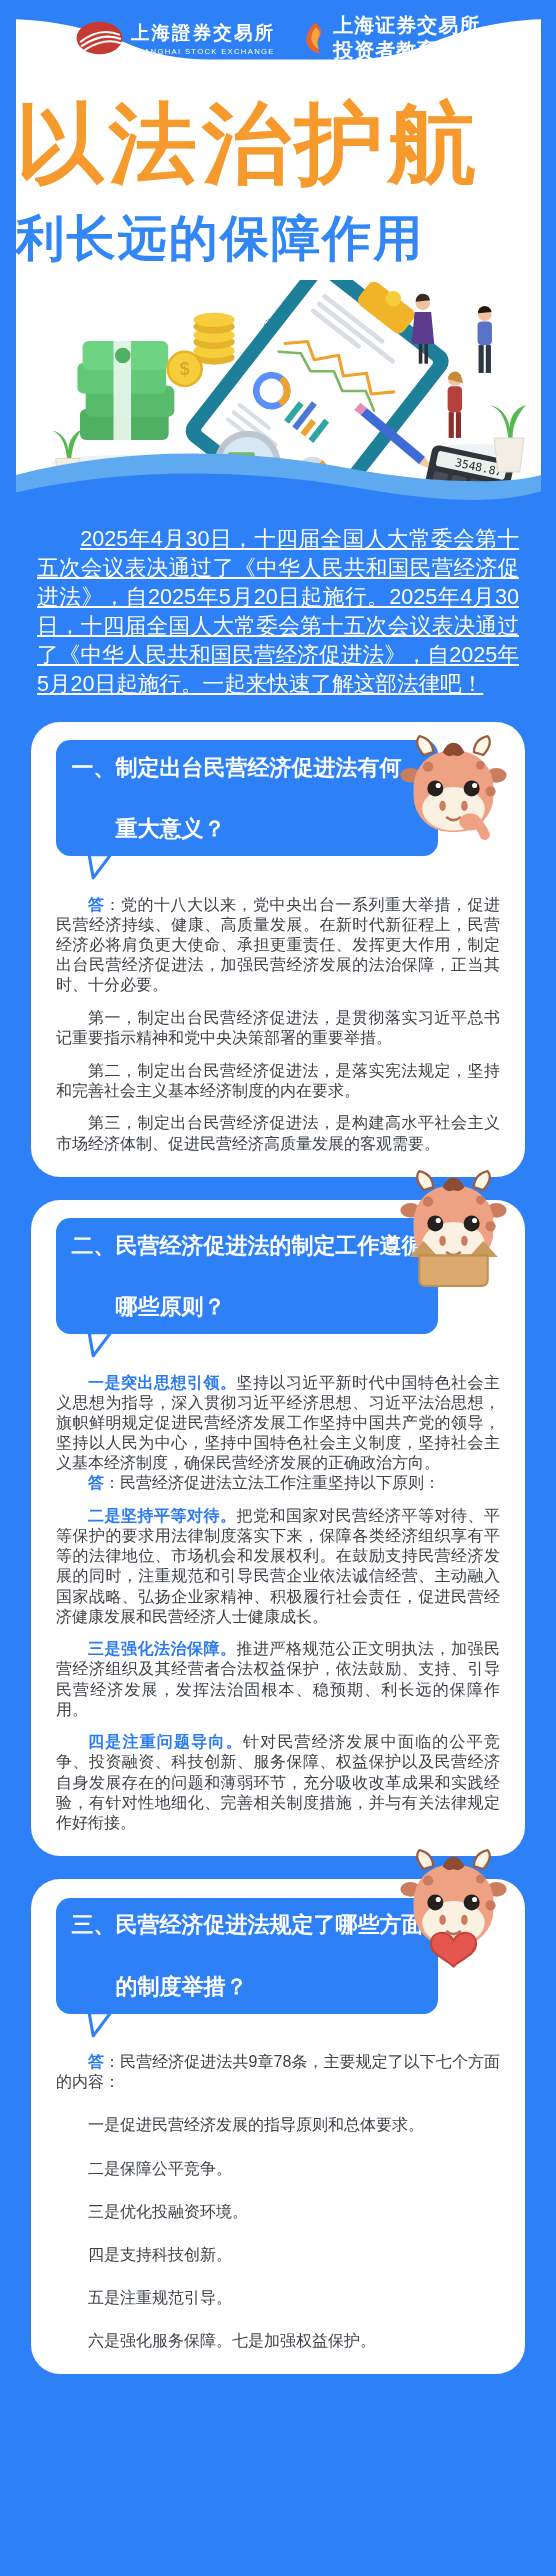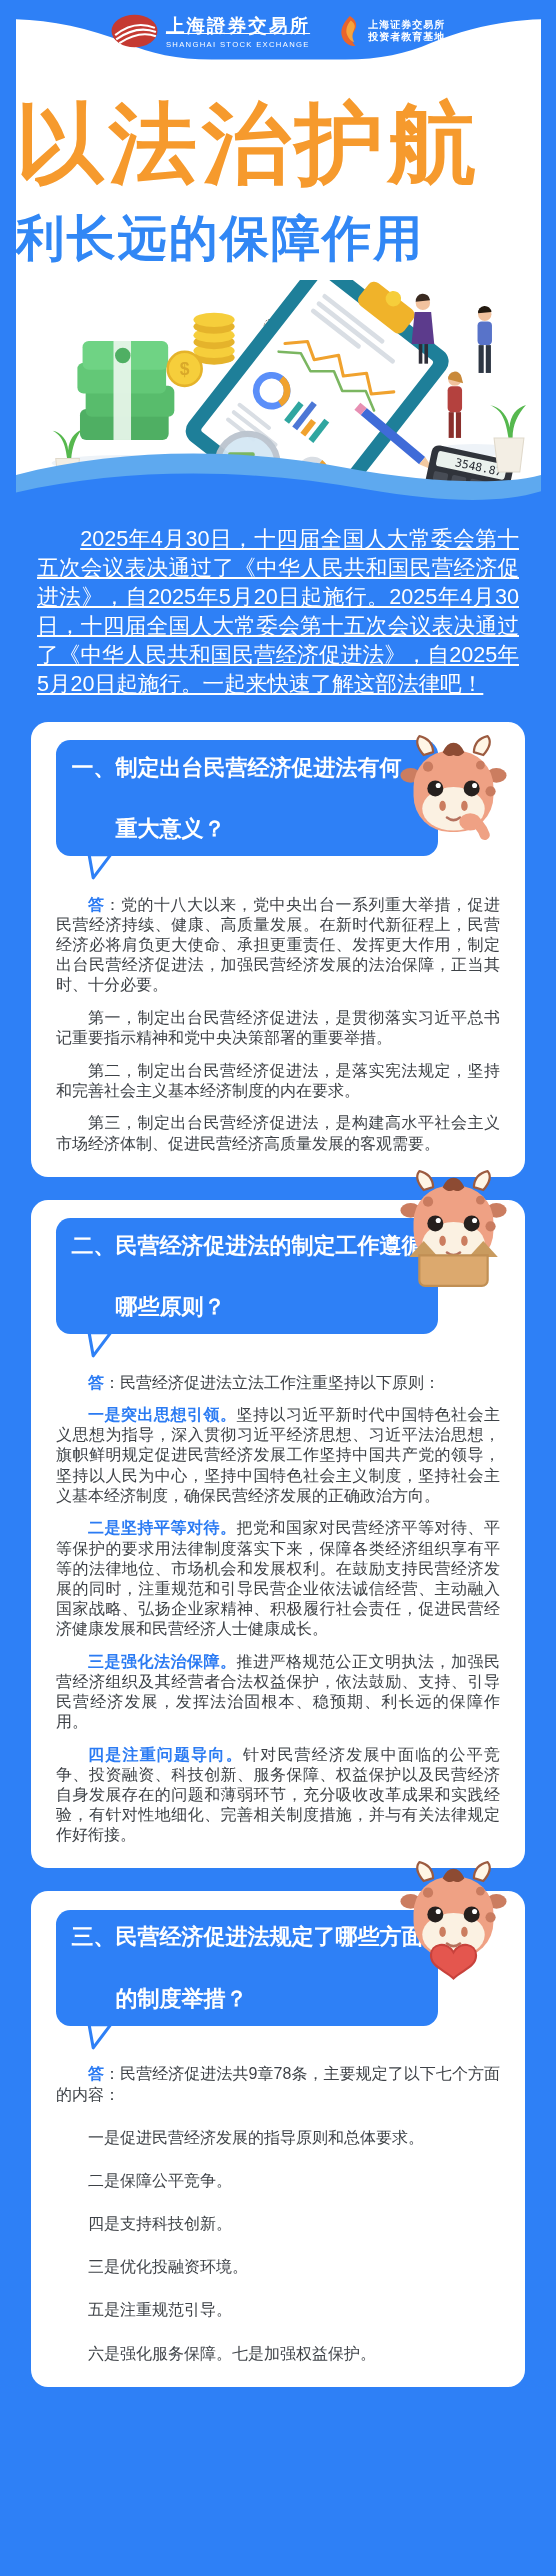--- a/index.html
+++ b/index.html
@@ -4,31 +4,31 @@
 <style>
   html,body{margin:0;padding:0;background:#2E80F6;}
   .page{position:relative;width:556px;height:3368px;margin:0 auto;background:#2E80F6;
         font-family:"Liberation Sans","DejaVu Sans",sans-serif;overflow:hidden;}
   
   .hero-wrap{position:relative;height:515px;}
   .hero-sheet{position:absolute;left:15.5px;right:15.5px;top:14.4px;bottom:0;background:#fff;overflow:hidden;}
   .top-curve{position:absolute;top:0;left:0;width:100%;height:61px;display:block;}
   .logos{position:absolute;top:13.4px;left:0;right:0;display:flex;justify-content:center;align-items:center;gap:27px;z-index:3;}
   .logo{display:flex;align-items:center;gap:8.2px;color:#fff;}
-  .sse-cn{font-size:18.5px;font-weight:700;letter-spacing:2.1px;font-family:"Liberation Serif","DejaVu Serif",serif;text-decoration:underline;}
+  .sse-cn{font-size:18.5px;font-weight:700;letter-spacing:2.1px;font-family:"Liberation Serif","DejaVu Serif",serif;}
   .sse-en{font-size:7.7px;letter-spacing:1.3px;margin-top:2.1px;}
-  .edu-l1,.edu-l2{font-size:10px;font-weight:800;letter-spacing:1px;line-height:1.25;}
+  .edu-l1,.edu-l2{font-size:20px;font-weight:800;letter-spacing:1px;line-height:1.25;}
   .titles{position:relative;padding-top:81px;text-align:left;}
   .title1{margin:0;font-size:88px;line-height:1.12;font-weight:900;color:#F69A2D;letter-spacing:5.2px;}
   .title2{margin:13.4px 0 0;font-size:49px;line-height:1.3;font-weight:800;color:#3187F5;letter-spacing:2.1px;}
   .illus{display:block;width:495px;height:222px;margin:9.3px auto 0;}
   .wave{position:absolute;bottom:-0.5px;left:0;width:100%;height:77px;display:block;}
   
   .intro{color:#fff;font-size:21.6px;line-height:1.34;text-align:justify;text-indent:2em;margin:10.3px 37px 0;text-decoration:underline;}
-  .card{position:relative;background:#fff;border-radius:17px;margin:23px 31px 0;padding:18.5px 25px 23px;}
+  .card{position:relative;background:#fff;border-radius:29px;margin:23px 31px 0;padding:18.5px 25px 23px;}
   .qbubble{position:relative;z-index:2;background:#2E80F6;border-radius:14.4px;color:#fff;font-weight:700;
            font-size:22px;line-height:1.35;padding:12.4px 15.5px;width:calc(100% - 62px);box-sizing:border-box;}
   .qbubble .q1,.qbubble .q2{display:block;white-space:nowrap;}
   .qbubble .q2{padding-left:44px;margin-top:32px;}
   .tail{display:block;margin:-3.1px 0 0 30px;position:relative;z-index:1;}
   .answer{margin-top:13.4px;}
   .para{color:#3E4247;font-size:16px;line-height:1.26;text-align:justify;text-indent:2em;margin:12.4px 0 0;}
   .para.first{margin-top:0;}
   .para.item{margin-top:23px;}
   .lead{color:#2B7BF3;font-weight:700;}
@@ -277,22 +277,22 @@
     <svg class="tail" width="34" height="28" viewBox="0 0 66 54">
       <path d="M6,3 H48 L14,48 Z" fill="#fff" stroke="#2E80F6" stroke-width="6" stroke-linejoin="round"></path>
     </svg>
     <svg class="bull bull-b" viewBox="0 0 150 170">
       <use href="#bhead"></use>
       <path d="M14,122 L54,122 L34,100 Z" fill="#C99B5F"></path>
       <path d="M136,122 L96,122 L116,100 Z" fill="#C99B5F"></path>
       <path d="M28,120 h94 v34 a8,8 0 0 1 -8,8 h-78 a8,8 0 0 1 -8,-8 z" fill="#DCA96E" stroke="#C08F54" stroke-width="3"></path>
     </svg>
     <div class="answer">
+      <p class="para"><span class="lead">一是突出思想引领。</span><span>坚持以习近平新时代中国特色社会主义思想为指导，深入贯彻习近平经济思想、习近平法治思想，旗帜鲜明规定促进民营经济发展工作坚持中国共产党的领导，坚持以人民为中心，坚持中国特色社会主义制度，坚持社会主义基本经济制度，确保民营经济发展的正确政治方向。</span></p>
       <p class="para first"><span class="lead">答</span><span>：民营经济促进法立法工作注重坚持以下原则：</span></p>
-      <p class="para"><span class="lead">一是突出思想引领。</span><span>坚持以习近平新时代中国特色社会主义思想为指导，深入贯彻习近平经济思想、习近平法治思想，旗帜鲜明规定促进民营经济发展工作坚持中国共产党的领导，坚持以人民为中心，坚持中国特色社会主义制度，坚持社会主义基本经济制度，确保民营经济发展的正确政治方向。</span></p>
       <p class="para"><span class="lead">二是坚持平等对待。</span><span>把党和国家对民营经济平等对待、平等保护的要求用法律制度落实下来，保障各类经济组织享有平等的法律地位、市场机会和发展权利。在鼓励支持民营经济发展的同时，注重规范和引导民营企业依法诚信经营、主动融入国家战略、弘扬企业家精神、积极履行社会责任，促进民营经济健康发展和民营经济人士健康成长。</span></p>
       <p class="para"><span class="lead">三是强化法治保障。</span><span>推进严格规范公正文明执法，加强民营经济组织及其经营者合法权益保护，依法鼓励、支持、引导民营经济发展，发挥法治固根本、稳预期、利长远的保障作用。</span></p>
       <p class="para"><span class="lead">四是注重问题导向。</span><span>针对民营经济发展中面临的公平竞争、投资融资、科技创新、服务保障、权益保护以及民营经济自身发展存在的问题和薄弱环节，充分吸收改革成果和实践经验，有针对性地细化、完善相关制度措施，并与有关法律规定作好衔接。</span></p>
     </div>
   </section>
 
   <section class="card">
     <div class="qbubble">
       <span class="q1">三、民营经济促进法规定了哪些方面</span>
       <span class="q2">的制度举措？</span>
@@ -301,21 +301,21 @@
       <path d="M6,3 H48 L14,48 Z" fill="#fff" stroke="#2E80F6" stroke-width="6" stroke-linejoin="round"></path>
     </svg>
     <svg class="bull bull-b" viewBox="0 0 150 170">
       <use href="#bhead"></use>
       <path d="M75,128 C66,112 44,116 44,132 C44,148 62,152 75,164 C88,152 106,148 106,132 C106,116 84,112 75,128 Z" fill="#E4564E" stroke="#C8423C" stroke-width="3"></path>
     </svg>
     <div class="answer">
       <p class="para first"><span class="lead">答</span><span>：民营经济促进法共9章78条，主要规定了以下七个方面的内容：</span></p>
       <p class="para item"><span>一是促进民营经济发展的指导原则和总体要求。</span></p>
       <p class="para item"><span>二是保障公平竞争。</span></p>
+      <p class="para item"><span>三是优化投融资环境。</span></p>
       <p class="para item"><span>四是支持科技创新。</span></p>
-      <p class="para item"><span>三是优化投融资环境。</span></p>
       <p class="para item"><span>五是注重规范引导。</span></p>
       <p class="para item"><span>六是强化服务保障。七是加强权益保护。</span></p>
     </div>
   </section>
 
 </div>
 
 
 </body></html>

